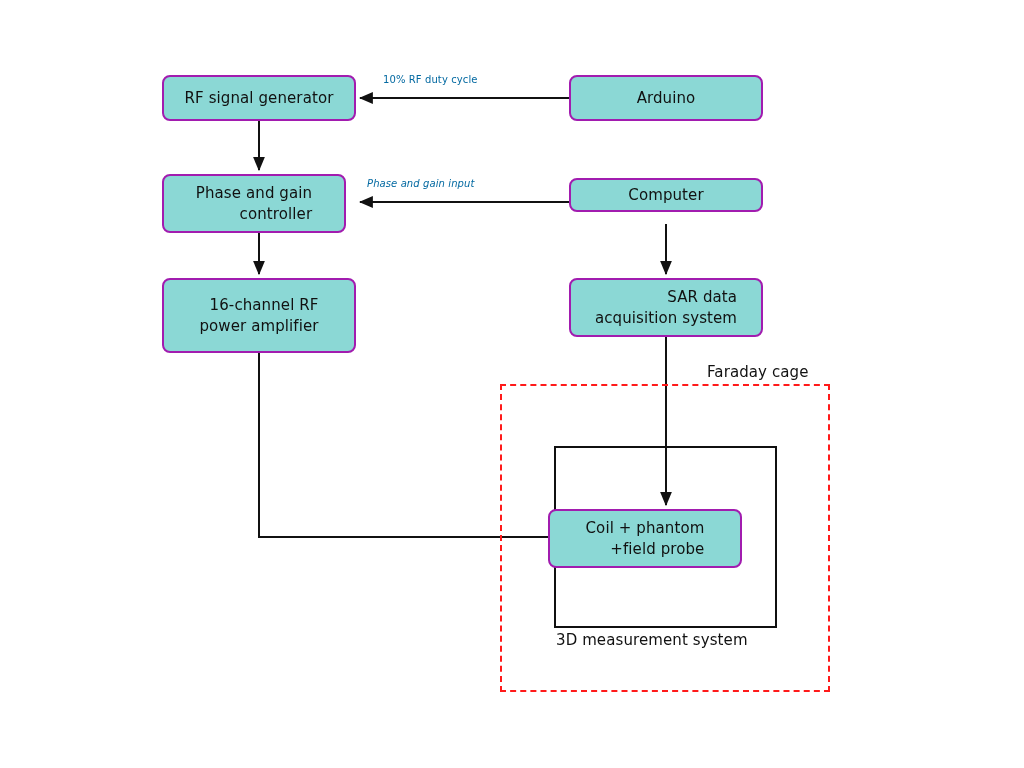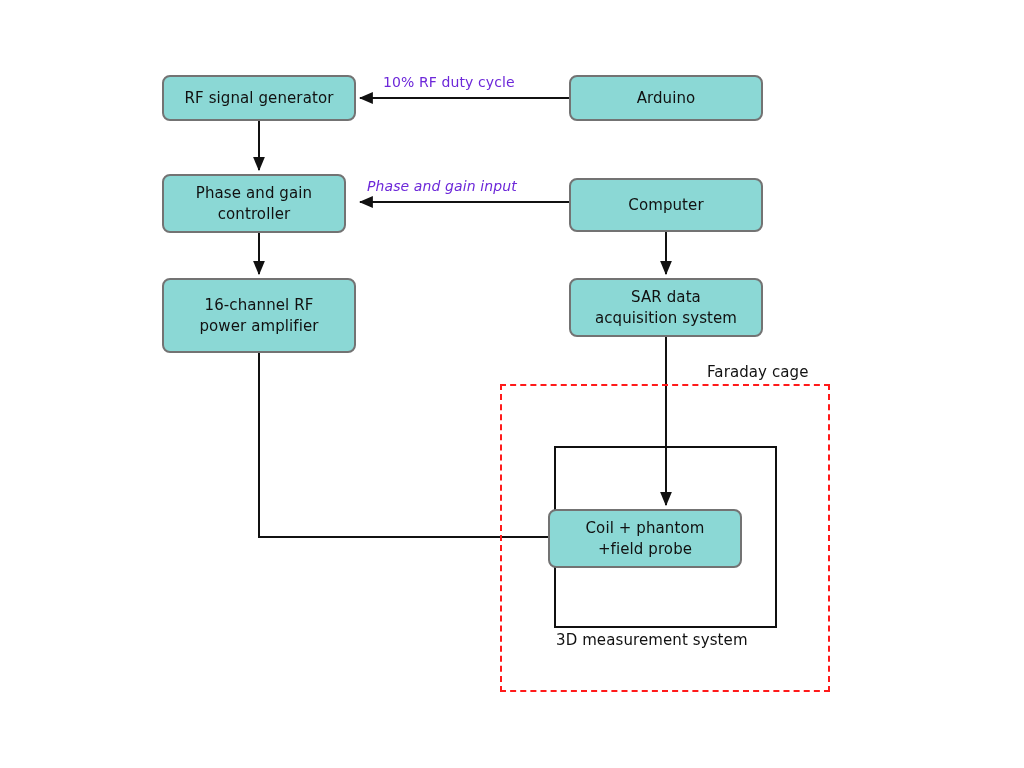--- a/index.html
+++ b/index.html
@@ -24,36 +24,36 @@
     position: absolute;
     left: 0; top: 0;
     width: 1024px;
     height: 768px;
     pointer-events: none;
   }
   .node {
     position: absolute;
     box-sizing: border-box;
     background: #8bd8d5;
-    border: 2px solid #737373;
+    border: 2px solid #a21caf;
     border-radius: 8px;
     display: flex;
     align-items: center;
     justify-content: center;
-    text-align: center;
+    text-align: right;
     color: #111111;
     font-size: 15px;
     line-height: 1.35;
     letter-spacing: 0.1px;
     white-space: pre-line;
   }
   .edge-label {
     position: absolute;
-    color: #6d28d9;
-    font-size: 14px;
+    color: #0369a1;
+    font-size: 10px;
     letter-spacing: 0.1px;
     white-space: nowrap;
   }
   .group-label {
     position: absolute;
     color: #111111;
     font-size: 15px;
     letter-spacing: 0.1px;
     white-space: nowrap;
   }
@@ -106,21 +106,21 @@
   <div class="region-solid" style="left:554px; top:446px; width:223px; height:182px;"></div>
   <div class="group-label" style="left:556px; top:631px;">3D measurement system</div>
 
   <div class="node" style="left:162px; top:75px; width:194px; height:46px;">RF signal generator</div>
 
   <div class="node" style="left:569px; top:75px; width:194px; height:46px;">Arduino</div>
 
   <div class="node" style="left:162px; top:174px; width:184px; height:59px;">Phase and gain
 controller</div>
 
-  <div class="node" style="left:569px; top:178px; width:194px; height:54px;">Computer</div>
+  <div class="node" style="left:569px; top:178px; width:194px; height:34px;">Computer</div>
 
   <div class="node" style="left:162px; top:278px; width:194px; height:75px;">16-channel RF
 power amplifier</div>
 
   <div class="node" style="left:569px; top:278px; width:194px; height:59px;">SAR data
 acquisition system</div>
 
   <div class="node" style="left:548px; top:509px; width:194px; height:59px;">Coil + phantom
 +field probe</div>
 

